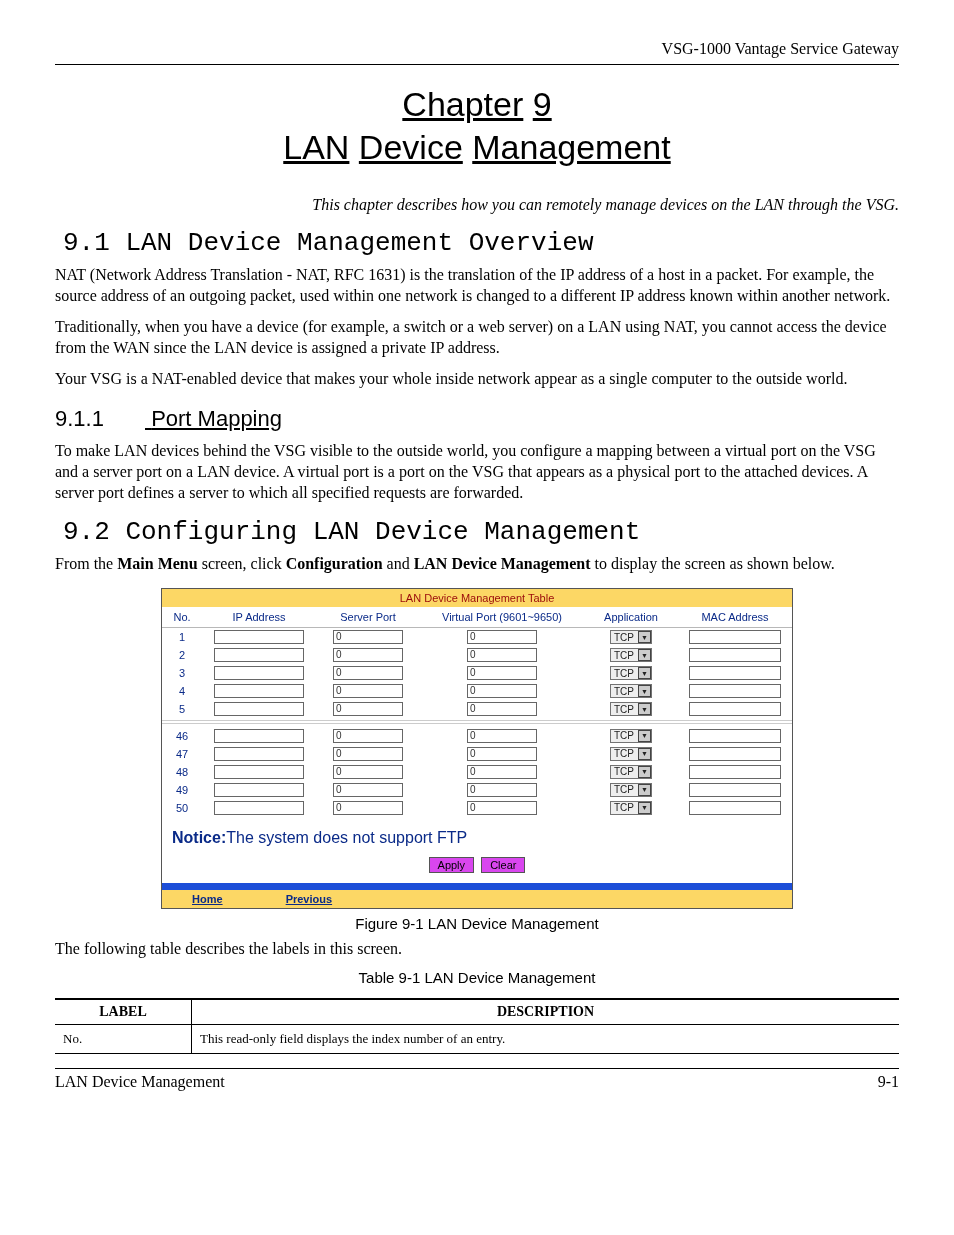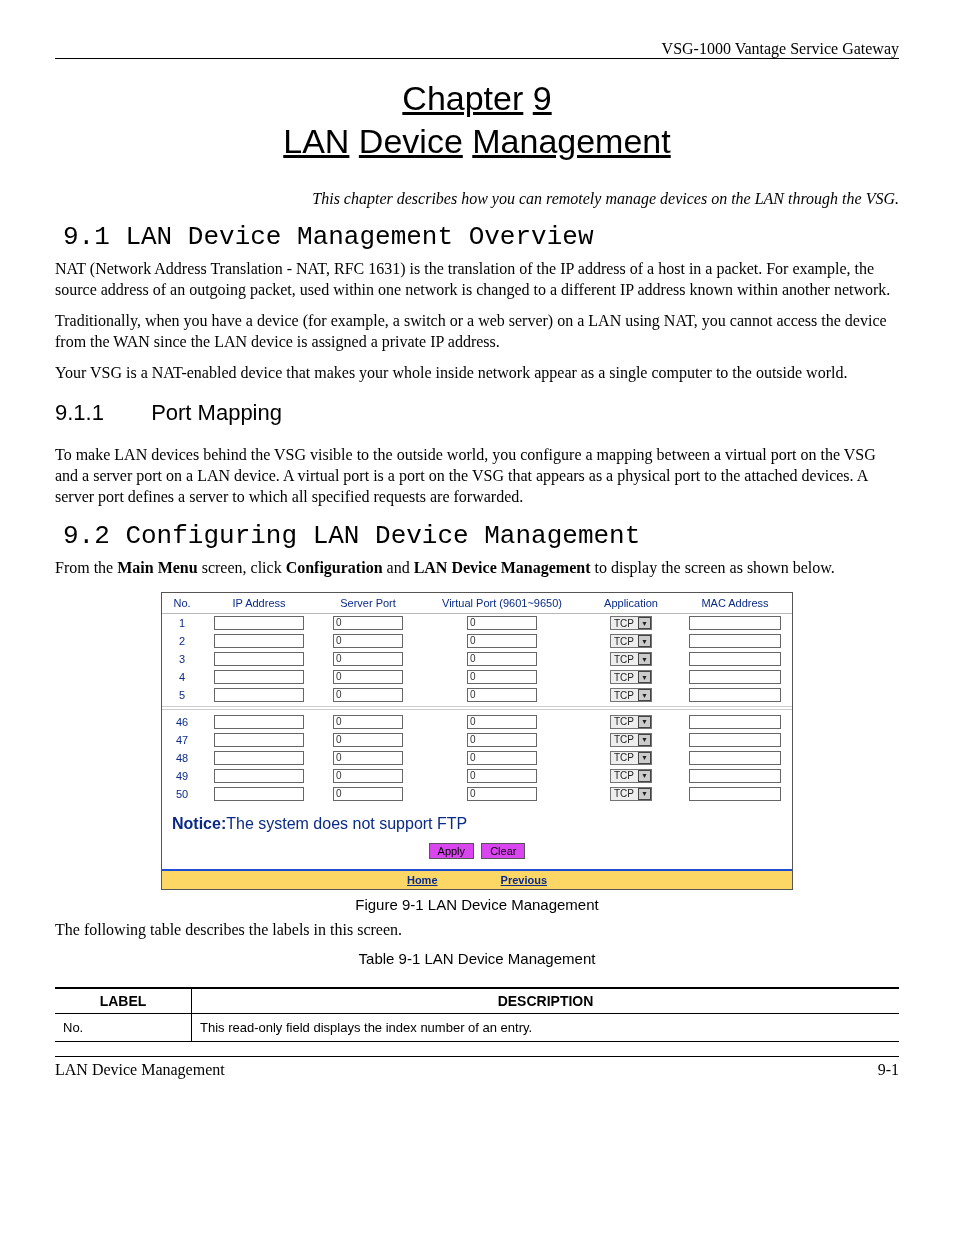--- a/index.html
+++ b/index.html
@@ -8,20 +8,21 @@
     color: #000;
     background: #fff;
     margin: 0;
     padding: 40px 55px 30px 55px;
     width: 954px;
     box-sizing: border-box;
   }
   .header-right {
     text-align: right;
     font-size: 16px;
+    padding-bottom: 6px;
     border-bottom: 1px solid #000;
     margin-bottom: 18px;
   }
   .chapter-title {
     text-align: center;
     font-family: Arial, Helvetica, sans-serif;
     font-size: 34px;
     line-height: 1.25;
     margin: 10px 0 28px 0;
     font-weight: normal;
@@ -36,21 +37,22 @@
   h2.section {
     font-family: Liberation Mono, monospace;
     font-weight: normal;
     font-size: 26px;
     margin: 14px 0 6px 8px;
   }
   h3.subsection {
     font-family: Arial, Helvetica, sans-serif;
     font-weight: normal;
     font-size: 22px;
-    margin: 16px 0 18px 0;
+    margin: 16px 0 8px 0;
+    text-decoration: underline;
   }
   h3.subsection .num { display:inline-block; width: 90px; }
   p.body {
     margin: 6px 0 10px 0;
     line-height: 1.32;
     font-size: 16px;
   }
   p.body b { font-weight: bold; }
   .figure-wrap {
     text-align: center;
@@ -151,43 +153,42 @@
     display: inline-block;
     border: 1px solid #555;
     background: #d946ef;
     font-size: 11px;
     padding: 1px 8px;
     margin: 0 2px;
     color: #000;
   }
   .nav-row {
     background: #fcd765;
-    text-align: center;
-    border-top: 2px solid #1d4ed8;
+    border-top: 7px solid #1d4ed8;
   }
   .nav-row a {
     display: inline-block;
     color: #0a2a88;
     text-decoration: underline;
     font-size: 11px;
     padding: 3px 30px;
     font-weight: bold;
   }
   .caption {
     font-family: Arial, Helvetica, sans-serif;
     font-weight: normal;
     text-align: center;
     font-size: 15px;
     margin: 6px 0 4px 0;
   }
   table.desc {
     width: 100%;
     border-collapse: collapse;
-    margin-top: 20px;
-    font-family: Liberation Sans, sans-serif;
+    margin-top: 12px;
+    font-family: Liberation Serif, serif;
     font-size: 14px;
   }
   table.desc th {
     border-top: 2px solid #000;
     border-bottom: 1px solid #000;
     border-left: 1px solid #000;
     border-right: 1px solid #000;
     padding: 4px 8px;
     font-weight: bold;
     text-align: center;
@@ -241,20 +242,21 @@
 </h3>
 <p class="body">To make LAN devices behind the VSG visible to the outside world, you configure a mapping between a virtual port on the VSG and a server port on a LAN device. A virtual port is a port on the VSG that appears as a physical port to the attached devices.  A server port defines a server to which all specified requests are forwarded.</p>
 
 <h2 class="section">9.2  Configuring LAN Device Management</h2>
 <p class="body">
   <span>From the </span><b>Main Menu</b><span> screen, click </span><b>Configuration</b><span> and </span><b>LAN Device Management</b><span> to display the screen as shown below.</span>
 </p>
 
 <div class="figure-wrap">
   <div class="screenshot">
+    <div class="title-row">LAN Device Management Table</div>
     <table class="grid">
       <thead>
         <tr>
           <th style="width:36px">No.</th>
           <th style="width:110px">IP Address</th>
           <th style="width:100px">Server Port</th>
           <th>Virtual Port (9601~9650)</th>
           <th style="width:90px">Application</th>
           <th style="width:110px">MAC Address</th>
         </tr>

